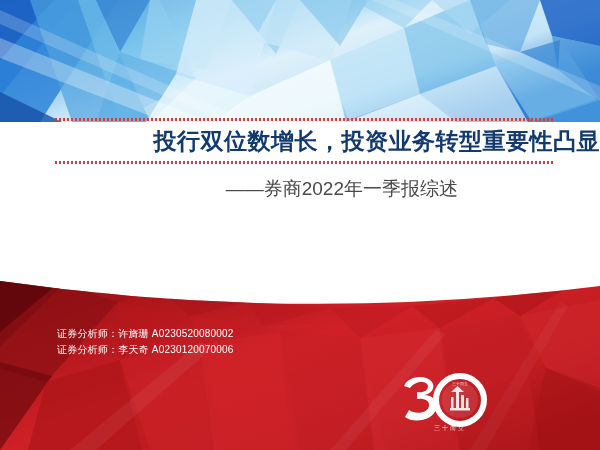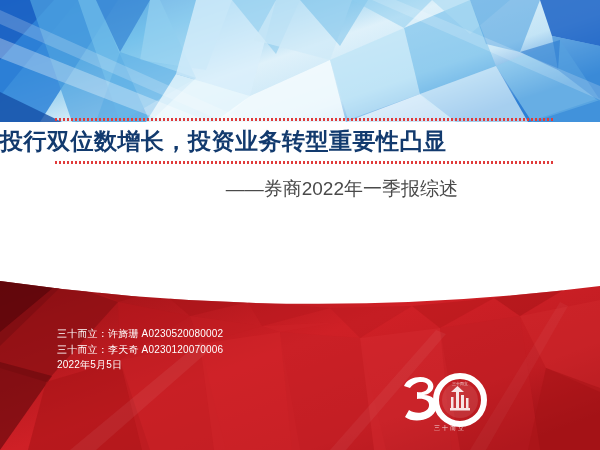--- a/index.html
+++ b/index.html
@@ -48,21 +48,21 @@
         rgba(255,255,255,0) 2px, rgba(255,255,255,0) 4px);
   }
   .dot-rule.upper { top: -4px; }
   .dot-rule.lower { top: 39px; }
 
   .slide-title {
     position: absolute;
     left: 0;
     top: 4px;
     width: 600px;
-    text-align: left;
+    text-align: right;
     font-size: 23px;
     font-weight: bold;
     letter-spacing: 0.5px;
     color: #123a6e;
     line-height: 30px;
     white-space: nowrap;
   }
 
   .slide-subtitle {
     position: absolute;
@@ -227,23 +227,22 @@
         <polygon points="546,96 600,116 600,178 528,178" fill="#a81418" opacity="0.6"></polygon>
 
         <polygon points="70,178 200,70 212,76 96,178" fill="#ffffff" opacity="0.06"></polygon>
         <polygon points="330,178 436,58 446,62 346,178" fill="#ffffff" opacity="0.05"></polygon>
         <polygon points="470,178 560,30 568,34 486,178" fill="#ffffff" opacity="0.04"></polygon>
       </g>
     </svg>
   </div>
 
   <div class="credits">
-    <div>三十而立：许旖珊 A0230520080002</div>
-    <div>三十而立：李天奇 A0230120070006</div>
-    <div>2022年5月5日</div>
+    <div>证券分析师：许旖珊 A0230520080002</div>
+    <div>证券分析师：李天奇 A0230120070006</div>
   </div>
 
   <div class="anniv-logo">
     <svg width="92" height="62" viewBox="0 0 92 62">
 
       <path d="M6,14 C10,4 28,2 34,10 C38,16 33,22 26,23 C34,23 40,28 38,37 C36,48 16,52 7,45 L11,38 C18,43 30,41 31,34 C32,28 25,26 19,27 L19,20 C25,21 30,19 30,14 C29,9 18,8 12,16 Z" fill="#ffffff"></path>
 
       <circle cx="62" cy="28" r="24" fill="none" stroke="#ffffff" stroke-width="6"></circle>
 
       <circle cx="62" cy="28" r="18" fill="#ffffff" opacity="0.1"></circle>

